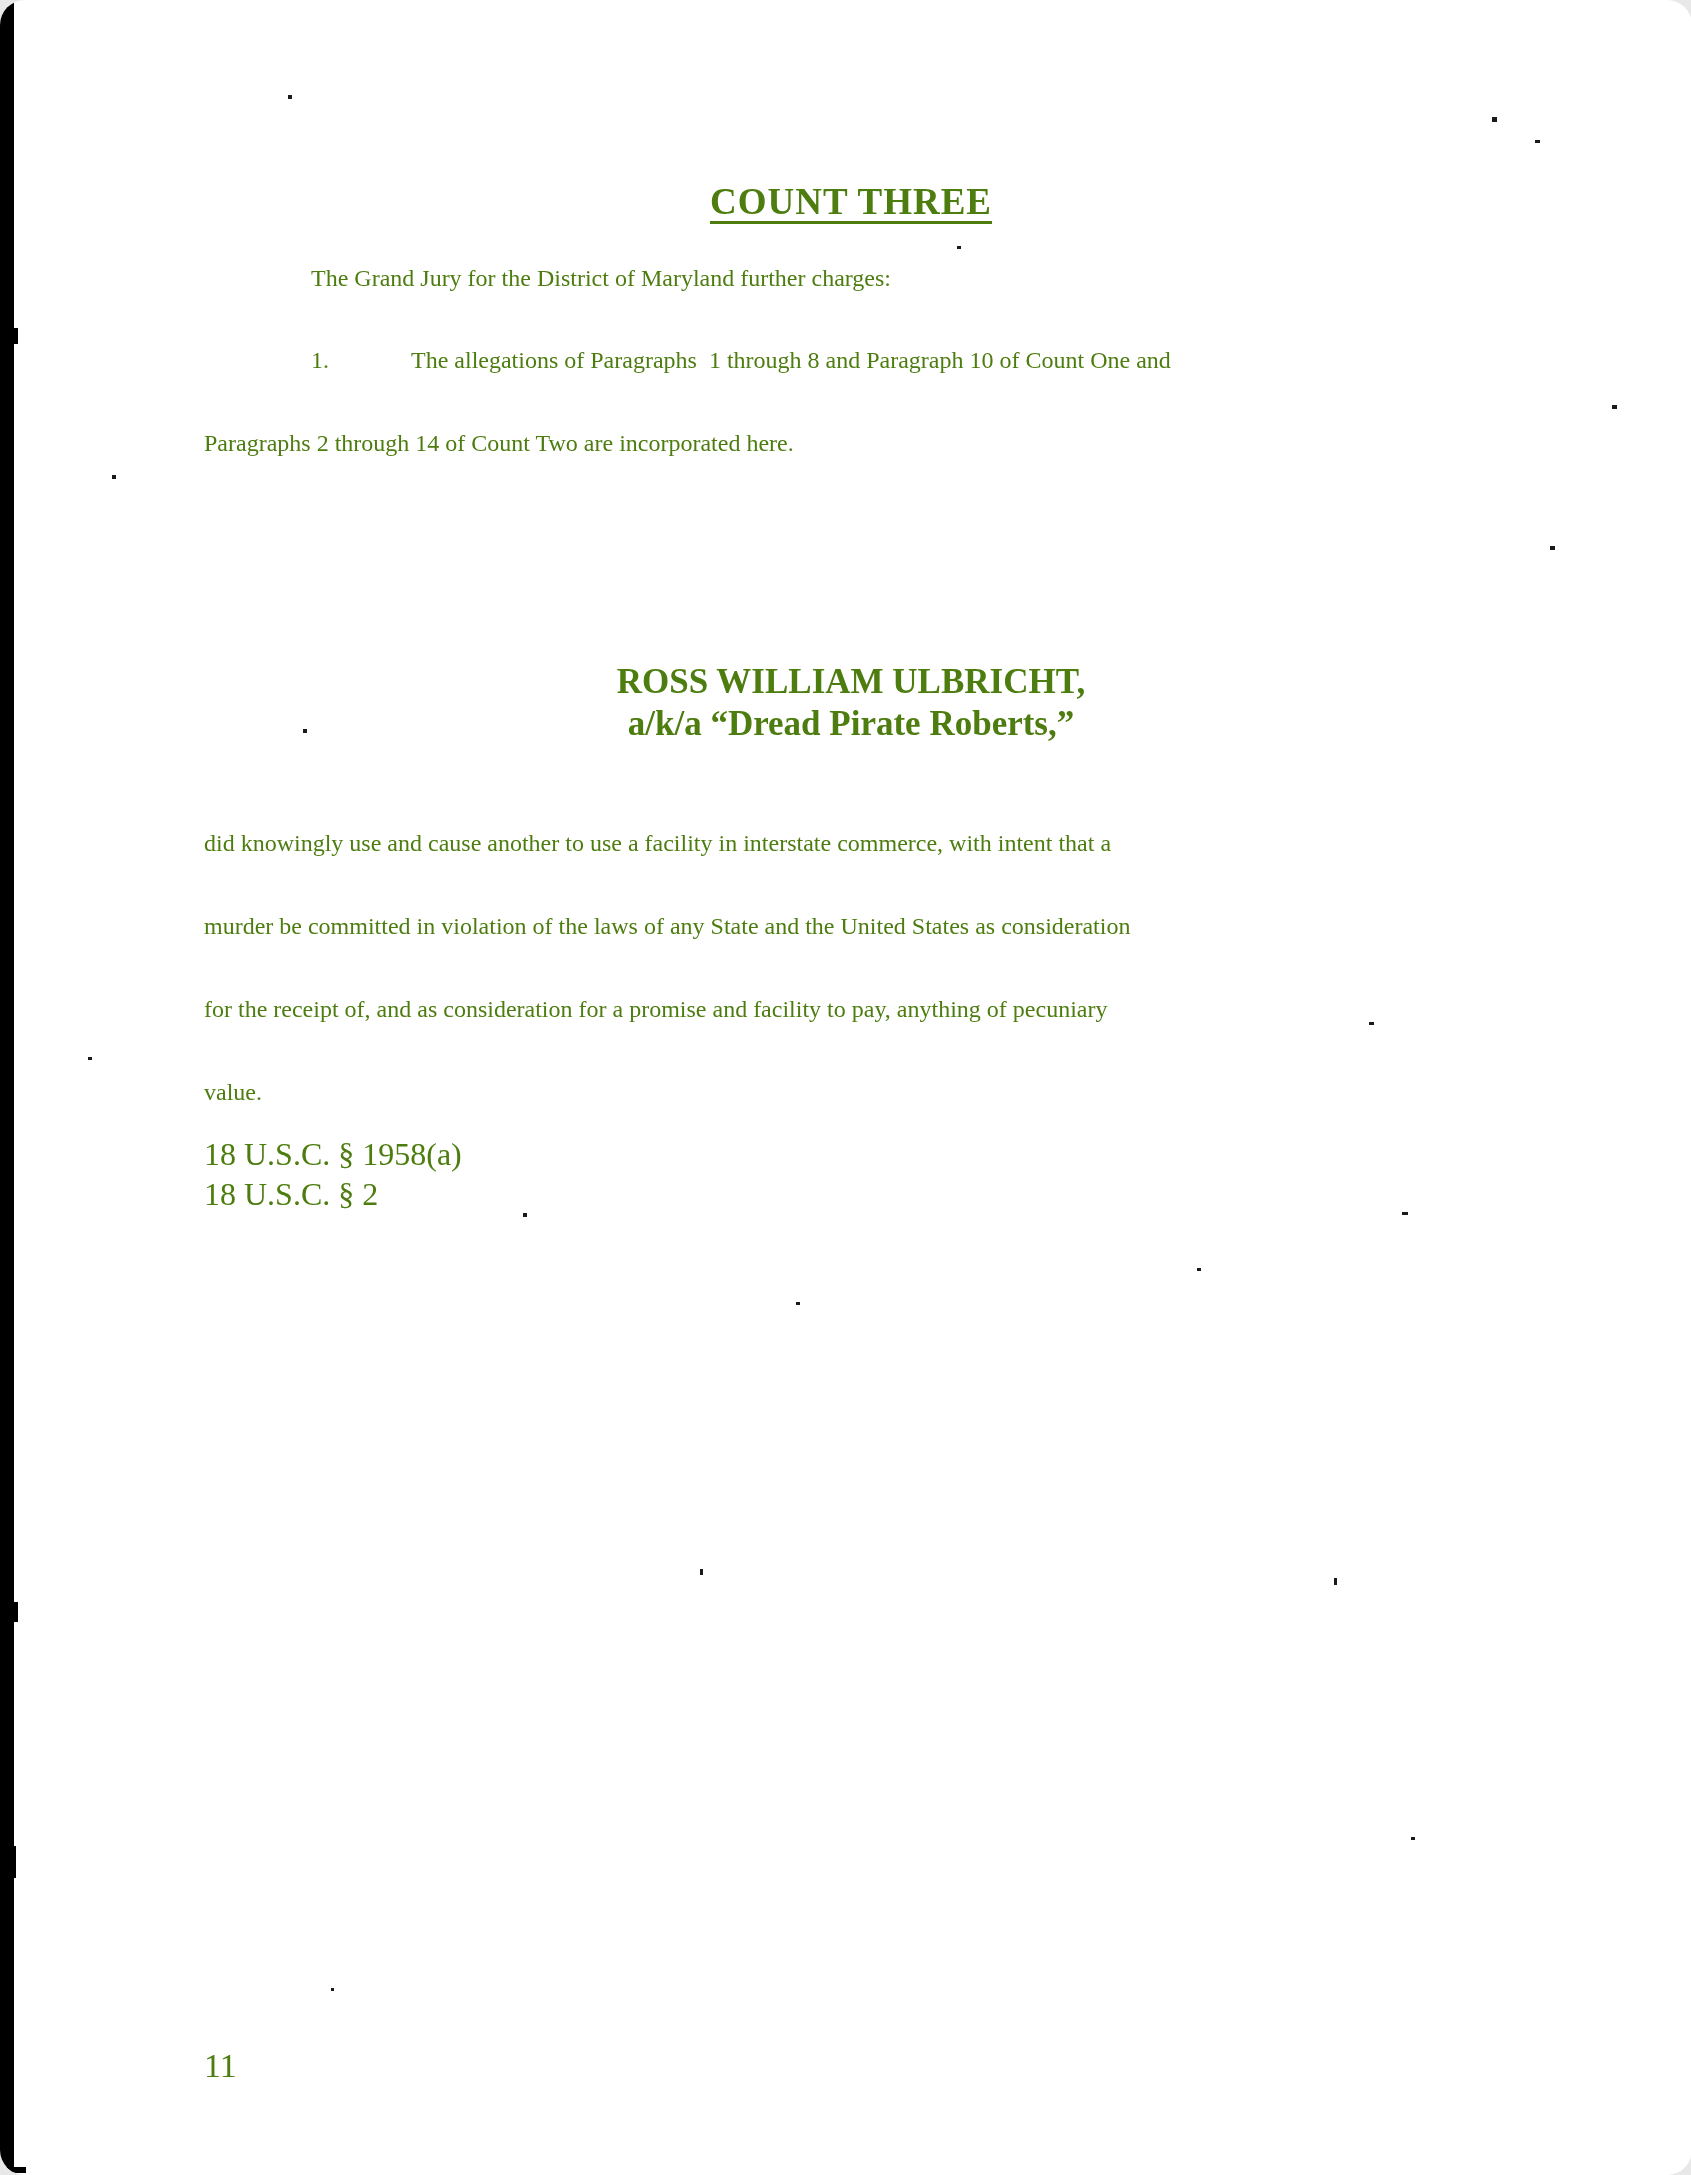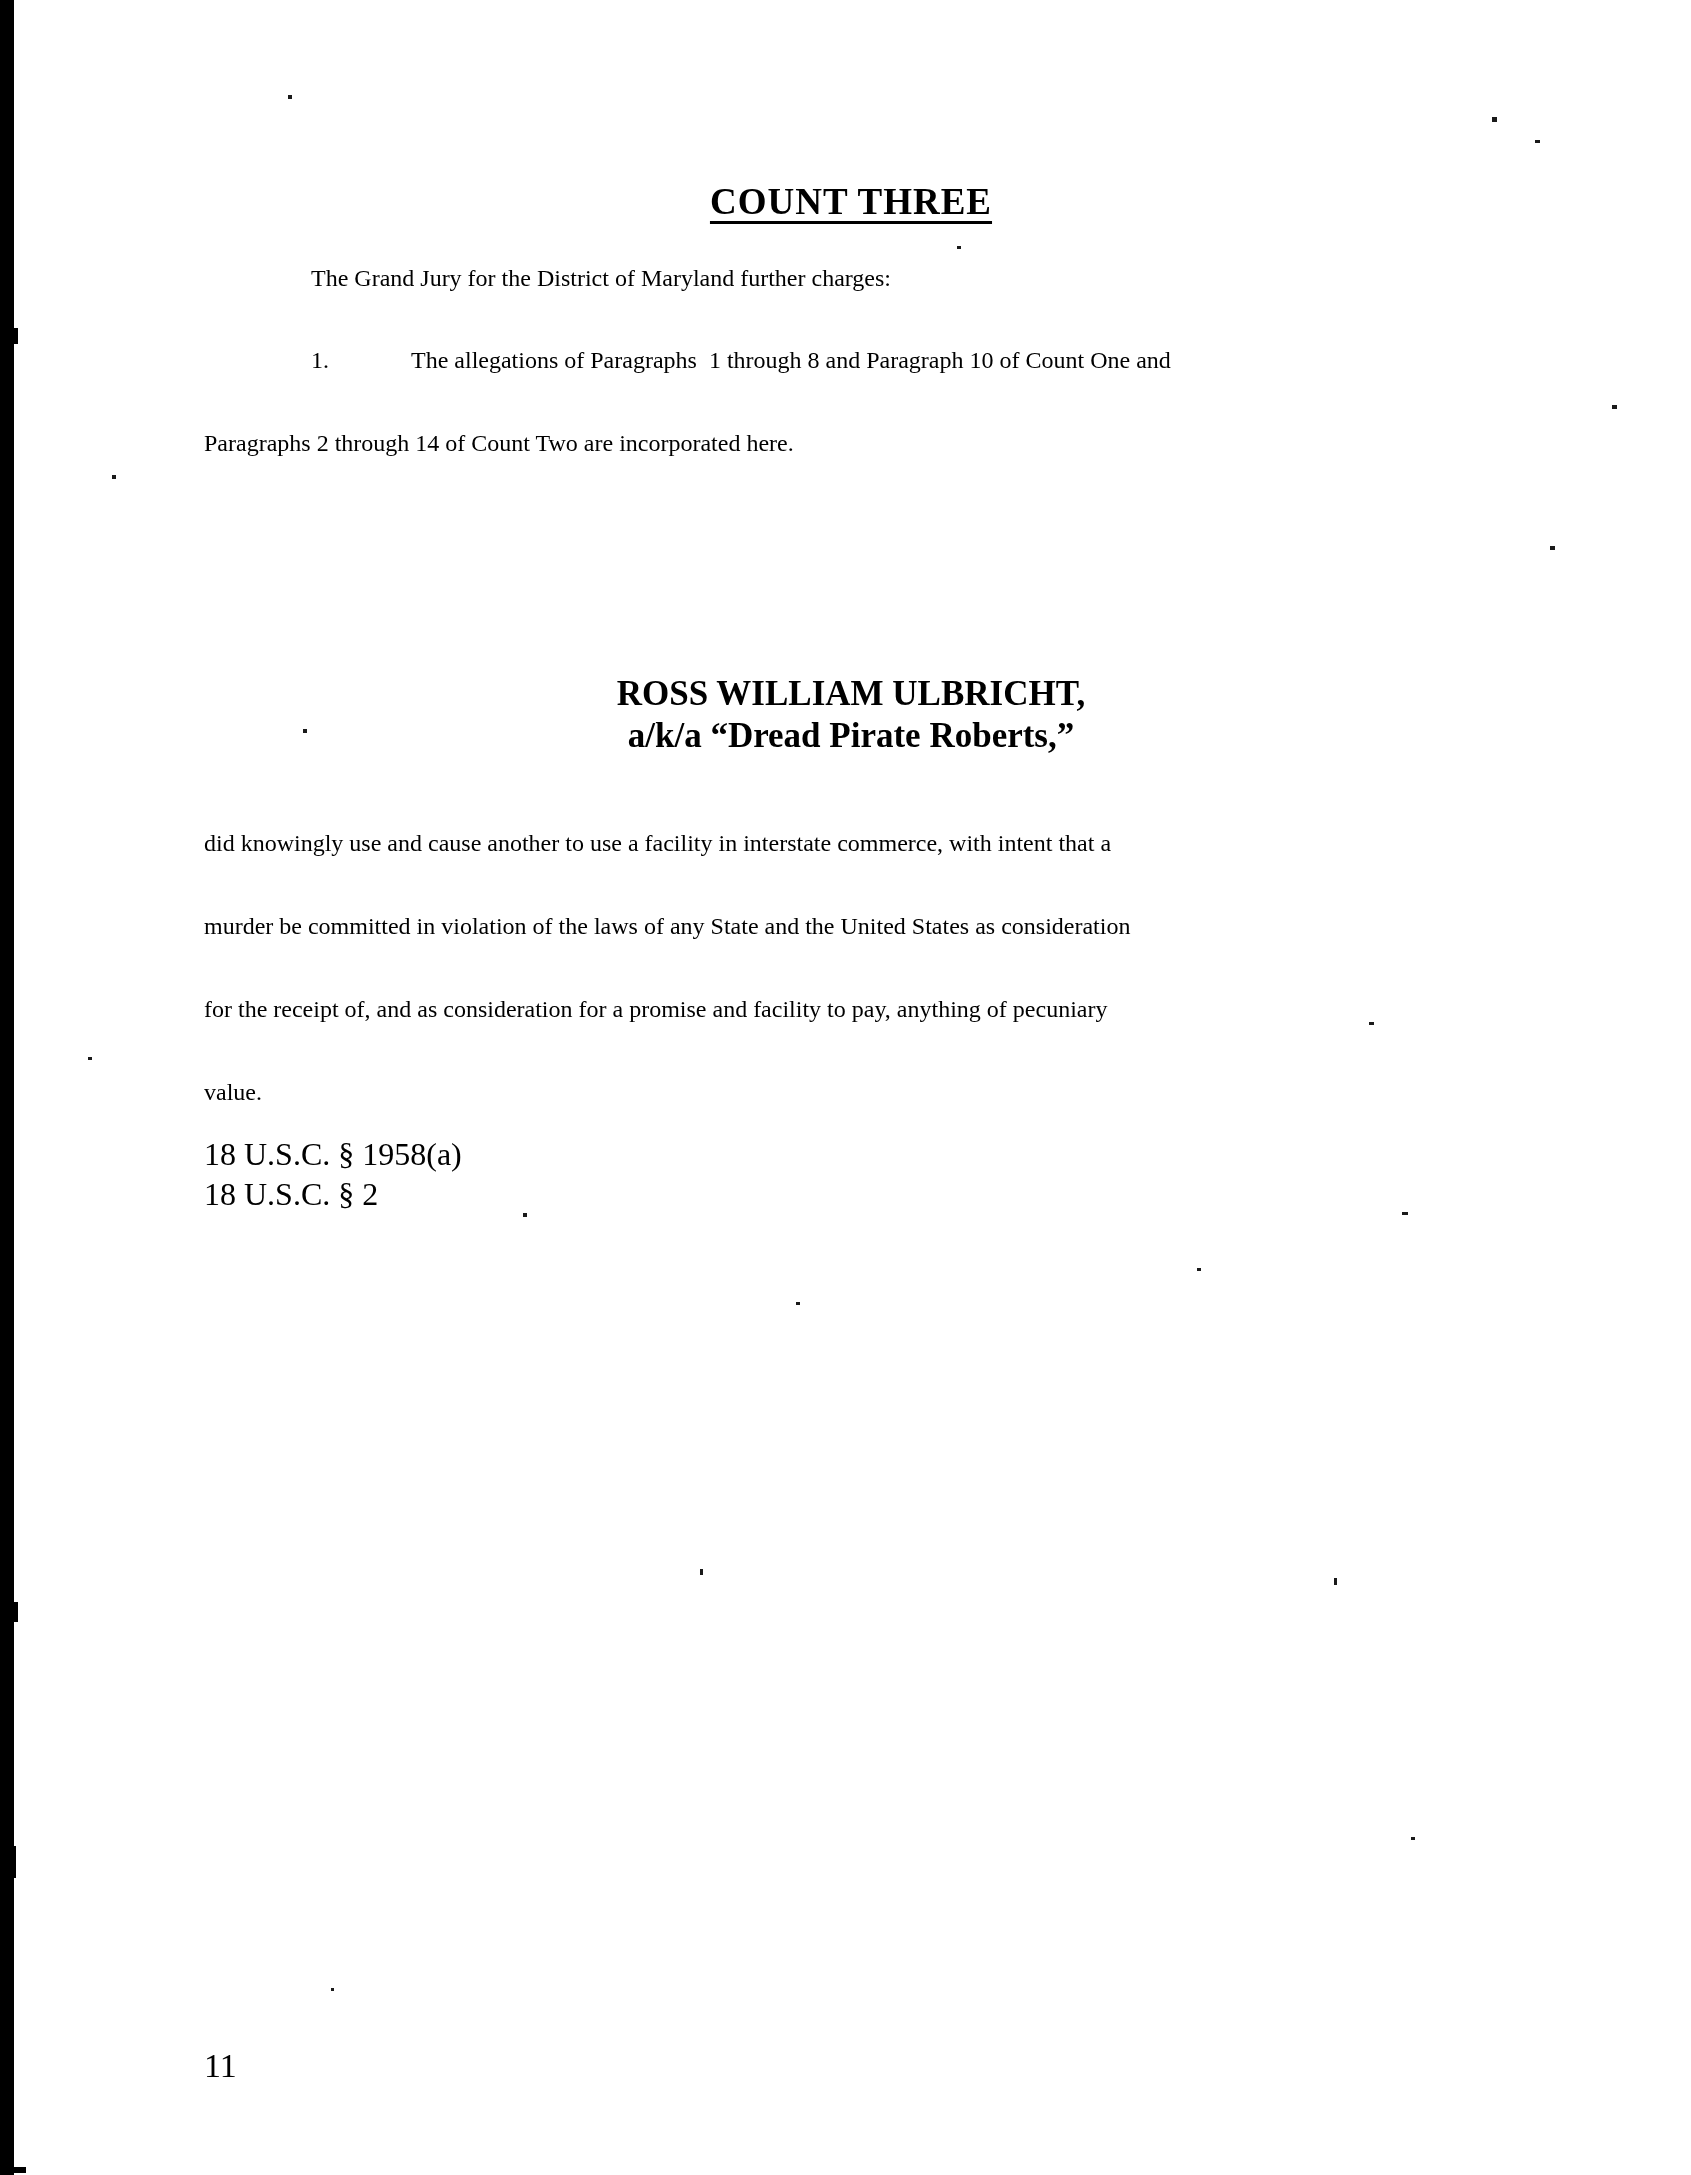--- a/index.html
+++ b/index.html
@@ -2,38 +2,39 @@
 <html><head>
 <meta charset="utf-8">
 <style>
   html,body { margin:0; padding:0; background:#e8e8e8; }
   .page {
     position:relative;
     width:1692px; height:2175px;
     margin:0 auto;
     background:#ffffff;
     font-family:"Liberation Serif", serif;
-    color:#000000;
+    color:#4d7c0f;
     overflow:hidden;
+    border-radius:25px;
   }
   
   .leftbar { position:absolute; left:0; top:0; width:14px; height:2175px; background:#000; }
   .bump { position:absolute; background:#000; }
   
   .abs { position:absolute; left:204px; width:1294px; }
   .title { top:177px; text-align:center; font-size:37px; font-weight:bold; line-height:50px; letter-spacing:1px; }
   .title span { text-decoration:underline; text-underline-offset:7px; text-decoration-thickness:3px; }
   .dsec p { margin:0; line-height:83px; font-size:24px; }
   .sec-intro  { top:237px; }
   .sec-para1  { top:319px; }
   .sec-para2  { top:485px; }
   .sec-charge { top:802px; }
   .indent { text-indent:107px; }
   .pnum { display:inline-block; width:100px; text-indent:0; }
-  .nameblock { top:661px; text-align:center; font-weight:bold;margin-top:12px; }
+  .nameblock { top:661px; text-align:center; font-weight:bold; }
   .nameblock p { margin:0; line-height:42px; font-size:35px; }
   .statutes { top:1134px; }
   .statutes p { margin:0; line-height:40px; font-size:32px; }
   .pagenum { top:2048px; text-align:left; font-size:34px; line-height:36px; }
   
   .s { position:absolute; background:#1a1a1a; }
 </style>
 </head>
 <body>
 

